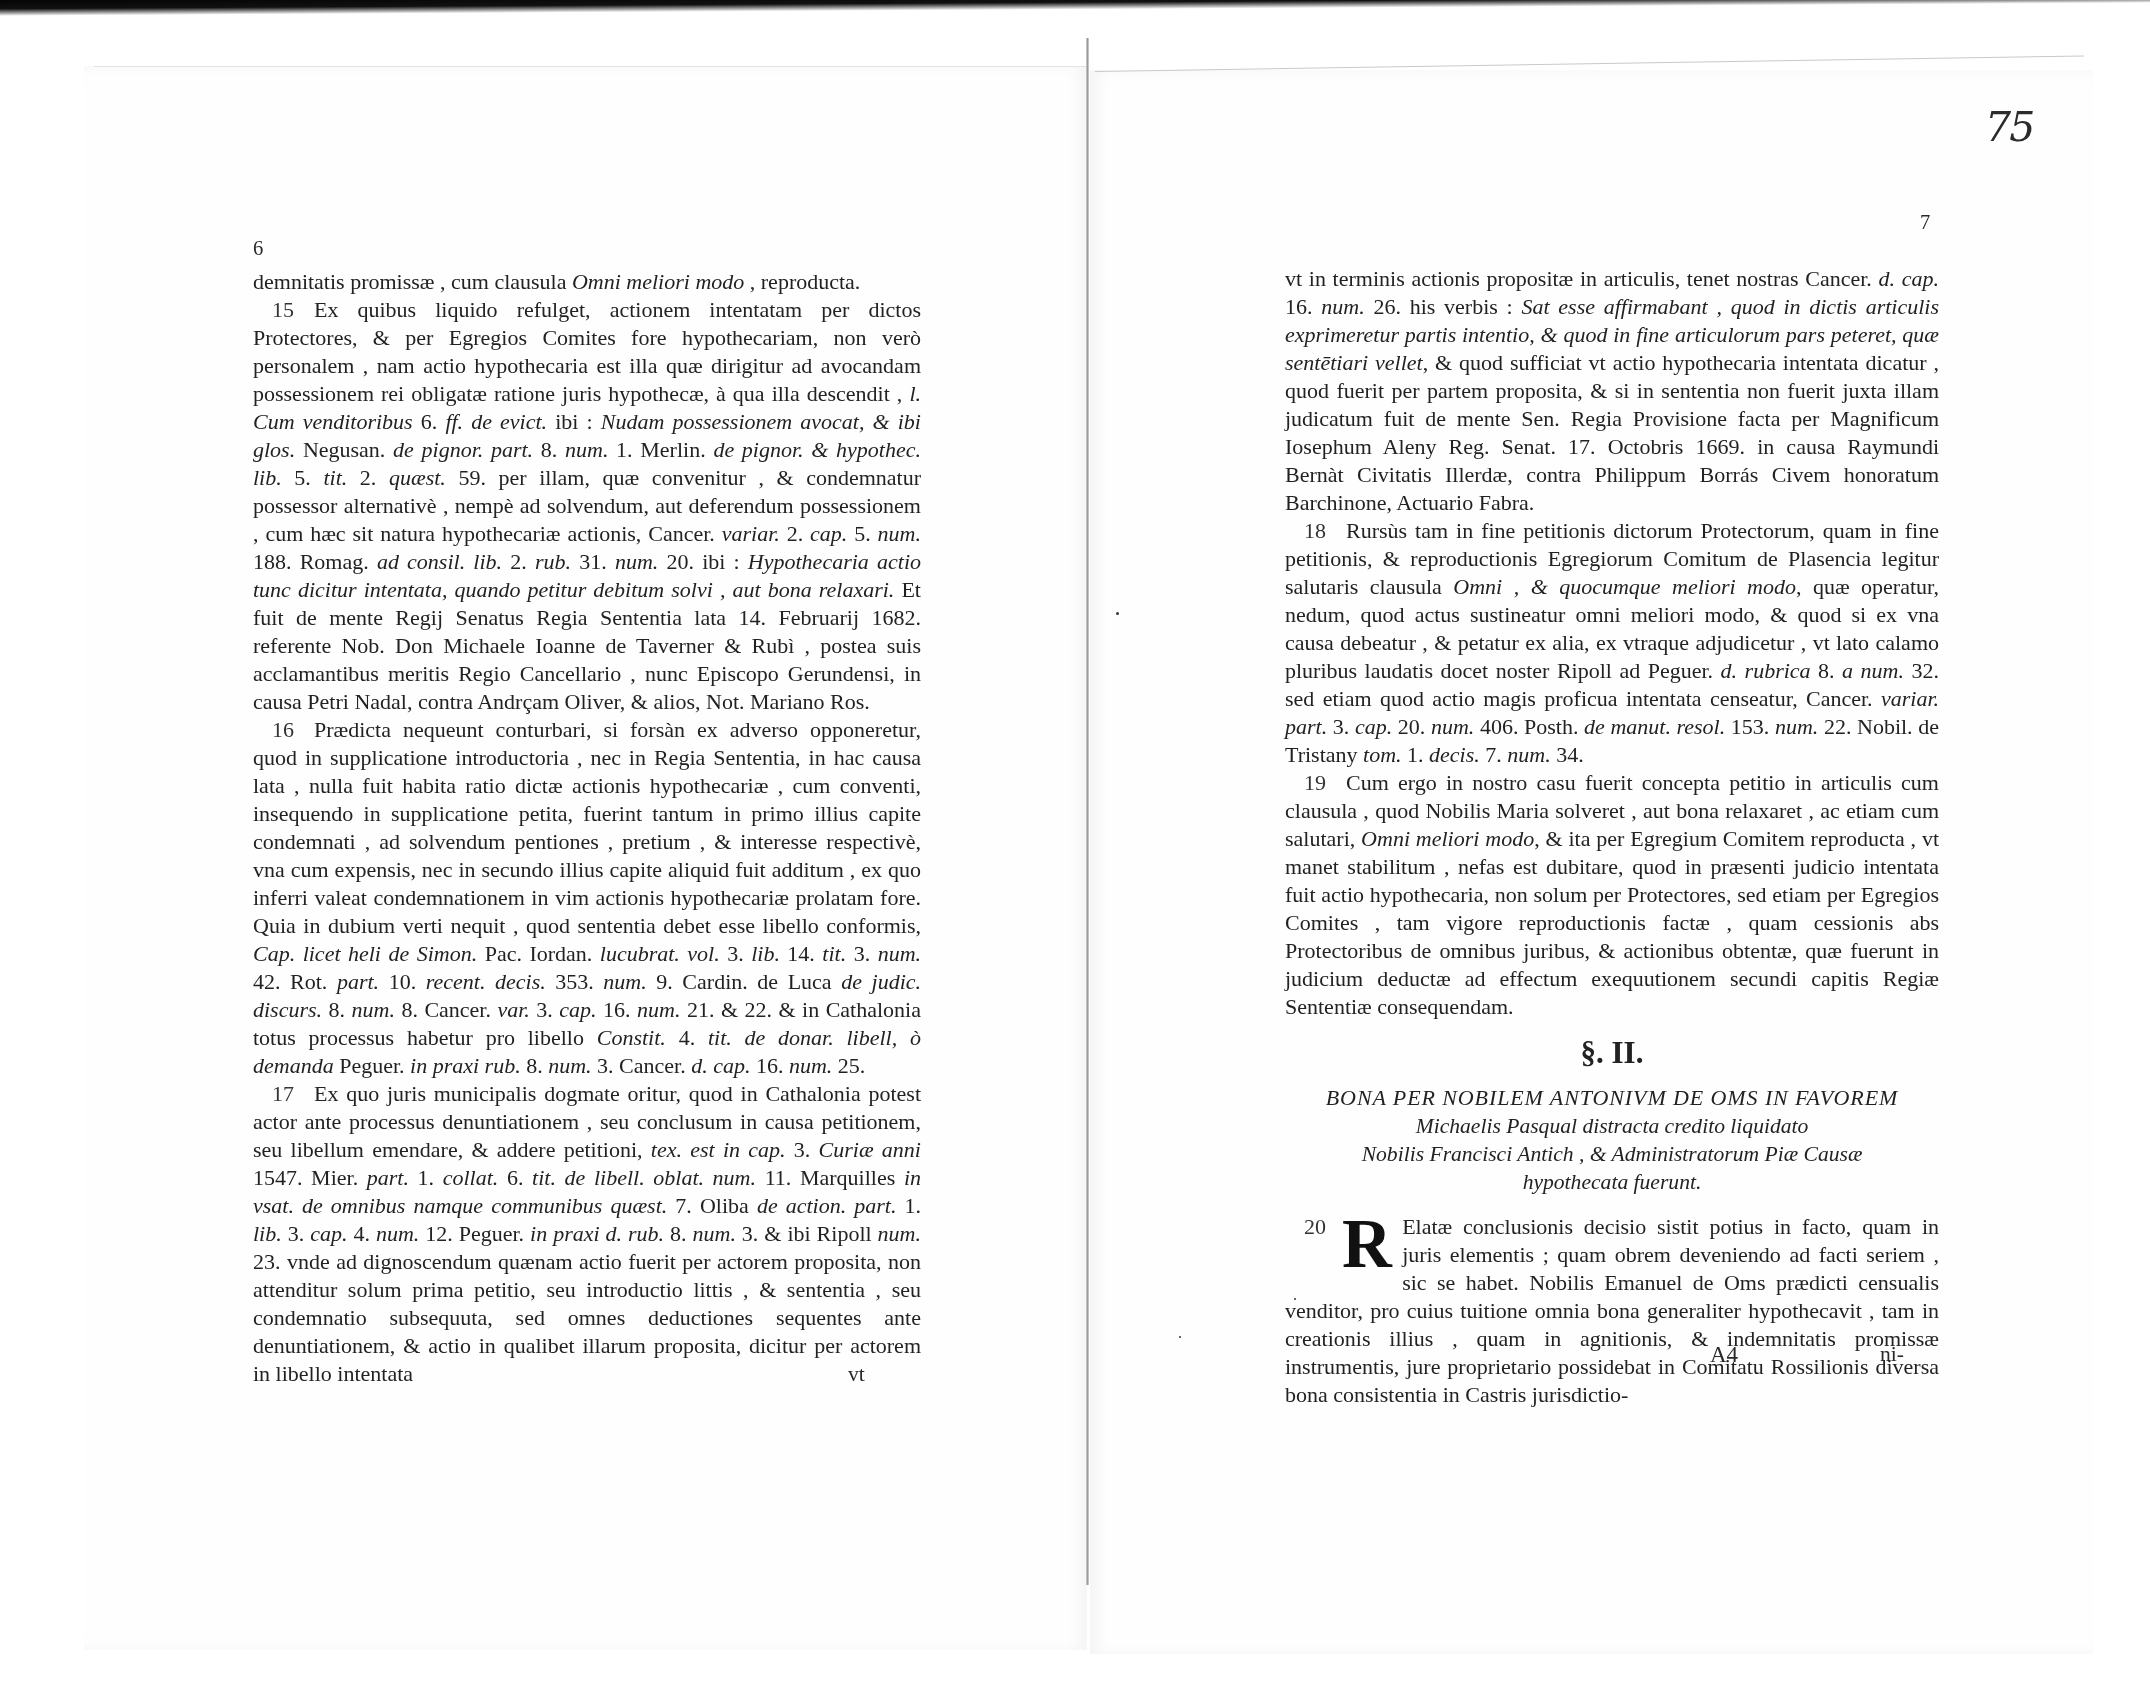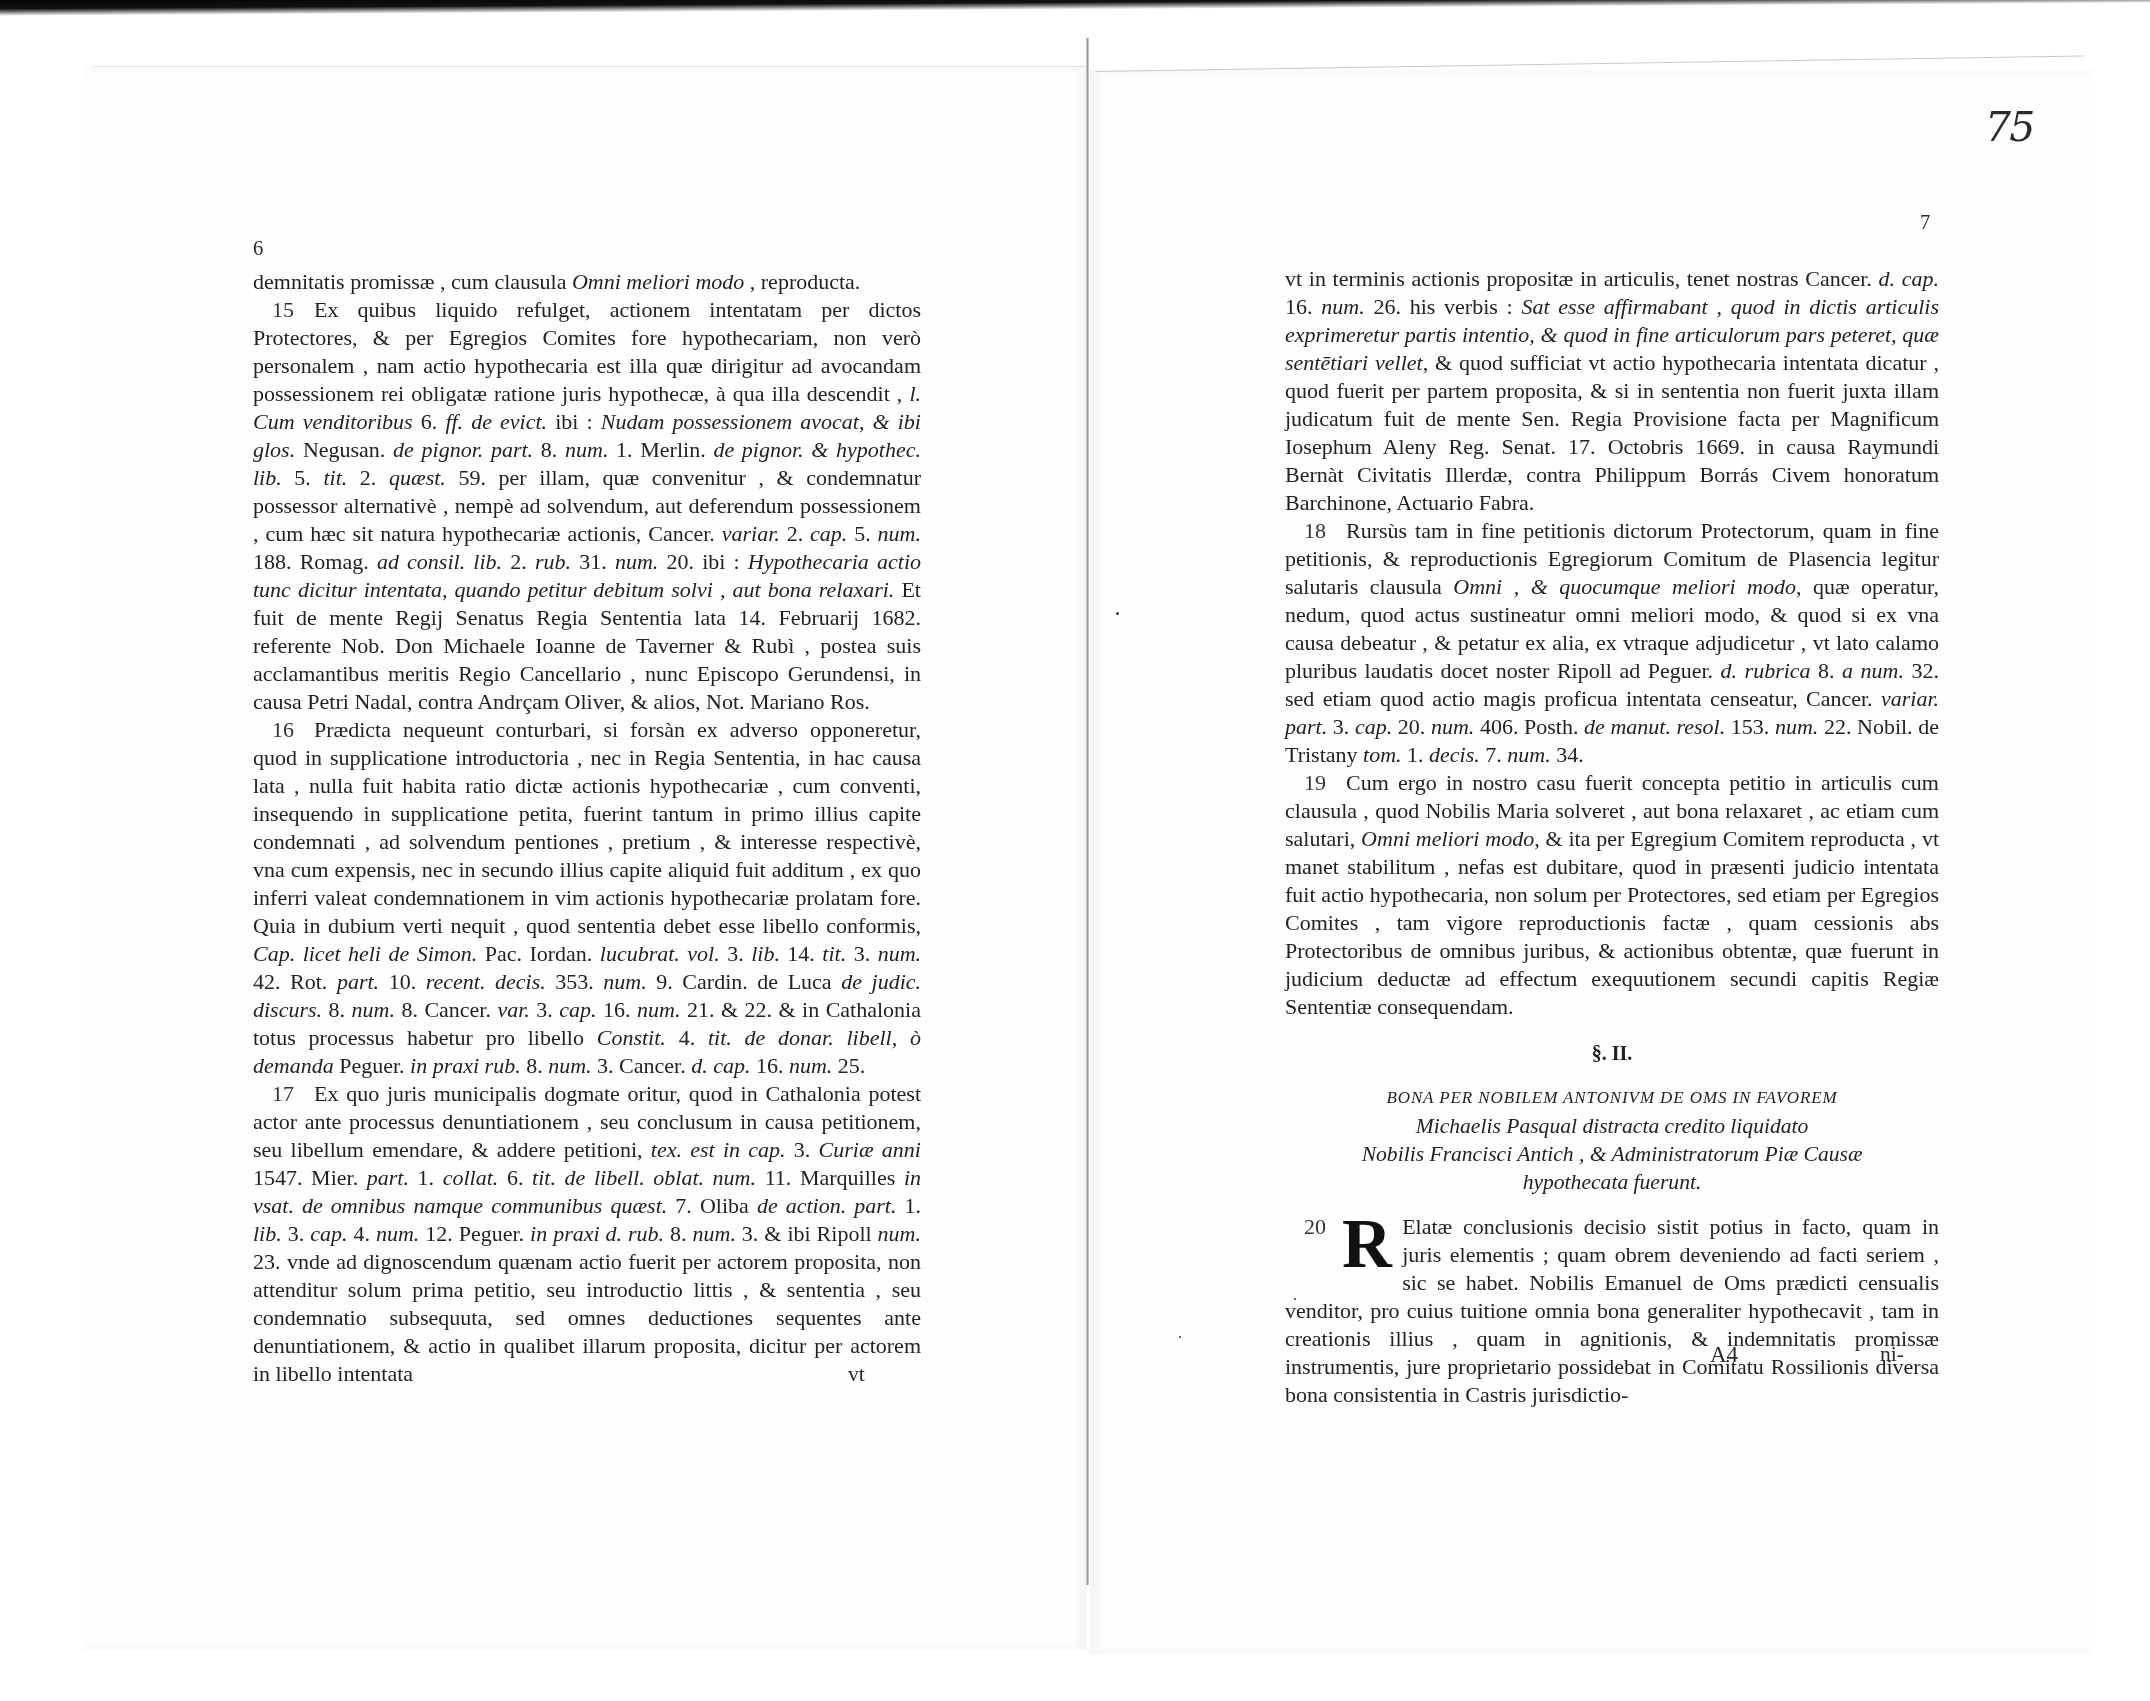--- a/index.html
+++ b/index.html
@@ -58,26 +58,26 @@
   .it { font-style: italic; }
 
   .catchword {
     position: absolute; font-size: 21.6px; color: #2a2a2a;
   }
   .catch-left { left: 848px; top: 1362px; }
   .catch-right { left: 1880px; top: 1342px; }
   .signature { position: absolute; left: 1710px; top: 1342px; font-size: 23px; color: #2a2a2a; }
 
   .section-mark {
-    text-align: center; font-size: 20px; margin: 18px 0 17px 0; font-weight: bold; color: #222;
+    text-align: center; font-size: 31px; margin: 18px 0 17px 0; font-weight: bold; color: #222;
   }
   .section-heading {
     text-align: center; font-style: italic; font-size: 21.6px; line-height: 28px; margin: 0 0 17px 0;
   }
-  .section-heading .caps { letter-spacing: 0.9px; font-size: 17px; }
+  .section-heading .caps { letter-spacing: 0.9px; font-size: 22px; }
 
   .dropcap-para { position: relative; }
   .dropcap {
     float: left; font-size: 69px; line-height: 55px; margin: 3.8px 10.3px 0 0;
     font-weight: bold; color: #111;
   }
   .dropcap-num { float: left; width: 38px; padding-left: 19px; color: #333; }
 
   .speck { position: absolute; background: #333; border-radius: 50%; }
 </style>

